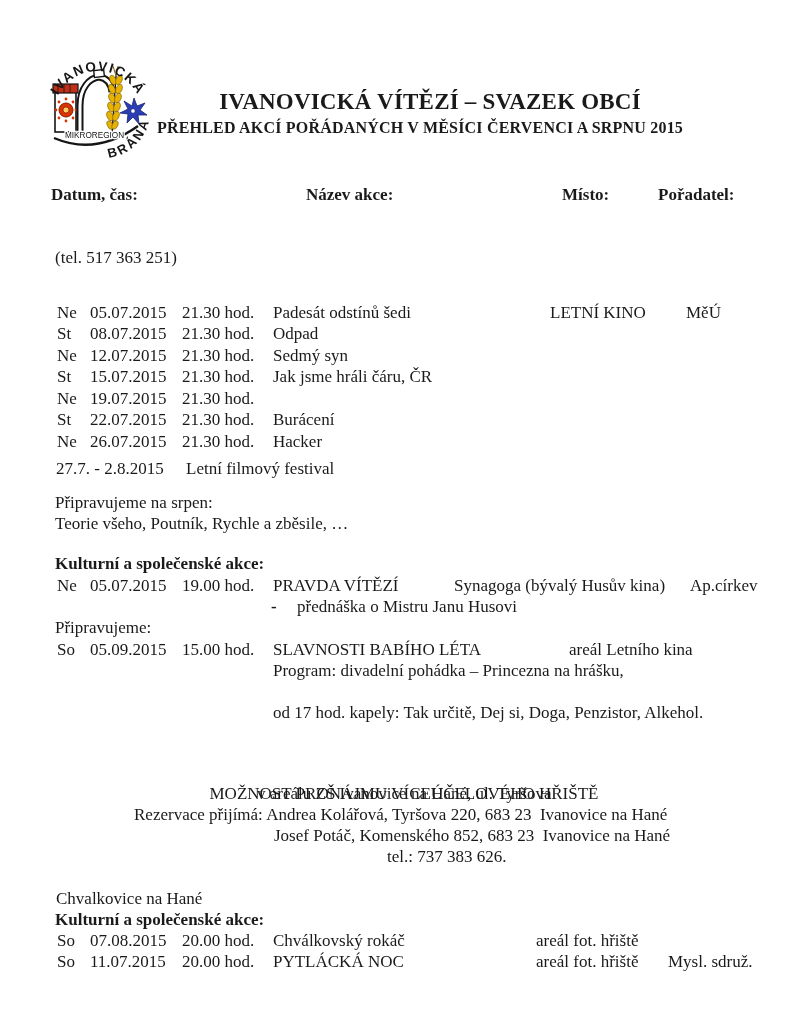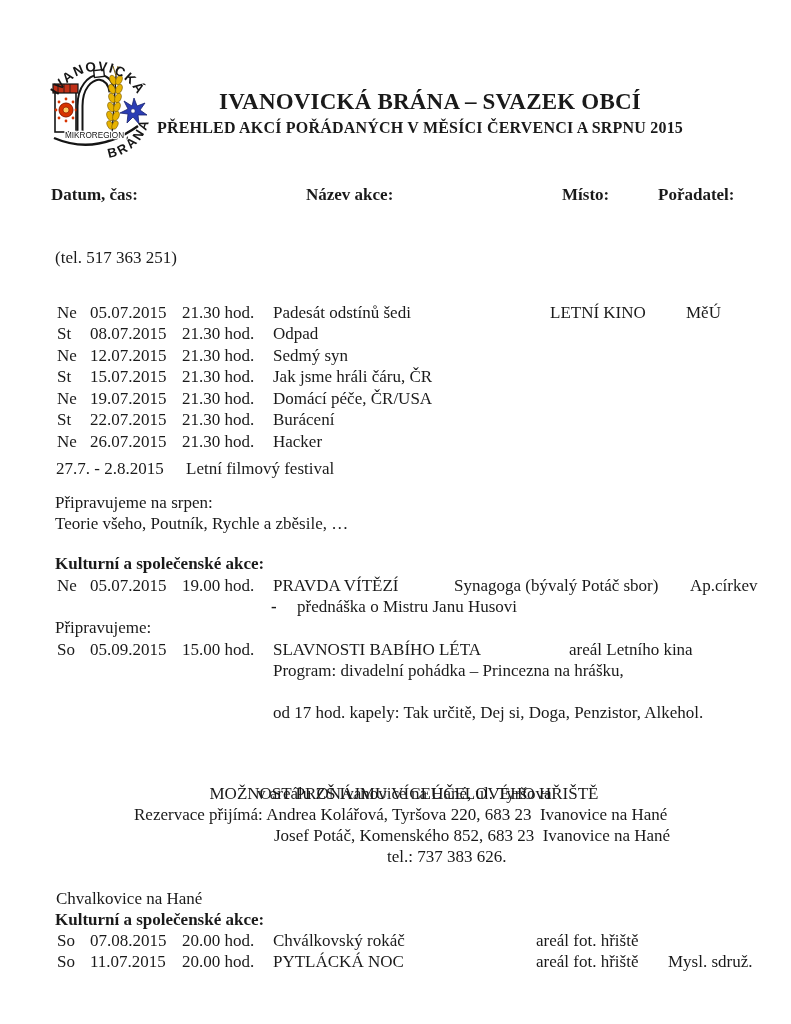--- a/index.html
+++ b/index.html
@@ -98,21 +98,21 @@
 
     <text font-family="Liberation Sans, sans-serif" font-size="13.5" font-weight="bold" fill="#151515" letter-spacing="1.5">
       <textPath href="#arcTop" startOffset="50%" text-anchor="middle">IVANOVICKÁ</textPath>
     </text>
     <text font-family="Liberation Sans, sans-serif" font-size="13" font-weight="bold" fill="#151515" letter-spacing="2.5">
       <textPath href="#arcBot" startOffset="48%" text-anchor="middle">BRÁNA</textPath>
     </text>
     <text x="25" y="92" font-family="Liberation Sans, sans-serif" font-size="8.2" fill="#151515" style="paint-order:stroke" stroke="#ffffff" stroke-width="2.5">MIKROREGION</text>
   </svg>
 
-  <div class="title">IVANOVICKÁ BRÁNA – SVAZEK OBCÍ</div>
+  <div class="title">IVANOVICKÁ VÍTĚZÍ – SVAZEK OBCÍ</div>
   <div class="subtitle">PŘEHLED AKCÍ POŘÁDANÝCH V MĚSÍCI ČERVENCI A SRPNU 2015</div>
 
   <div class="line" style="top:184px">
     <span class="cell b" style="left:51px">Datum, čas:</span>
     <span class="cell b" style="left:306px">Název akce:</span>
     <span class="cell b" style="left:562px">Místo:</span>
     <span class="cell b" style="left:658px">Pořadatel:</span>
   </div>
 
   <div class="line" style="top:247px">
@@ -143,21 +143,20 @@
   <div class="line" style="top:366px">
     <span class="cell" style="left:57px">St</span>
     <span class="cell" style="left:90px">15.07.2015</span>
     <span class="cell" style="left:182px">21.30 hod.</span>
     <span class="cell" style="left:273px">Jak jsme hráli čáru, ČR</span>
   </div>
   <div class="line" style="top:388px">
     <span class="cell" style="left:57px">Ne</span>
     <span class="cell" style="left:90px">19.07.2015</span>
     <span class="cell" style="left:182px">21.30 hod.</span>
-    <span class="cell" style="left:273px">Domácí péče, ČR/USA</span>
   </div>
   <div class="line" style="top:409px">
     <span class="cell" style="left:57px">St</span>
     <span class="cell" style="left:90px">22.07.2015</span>
     <span class="cell" style="left:182px">21.30 hod.</span>
     <span class="cell" style="left:273px">Burácení</span>
   </div>
   <div class="line" style="top:431px">
     <span class="cell" style="left:57px">Ne</span>
     <span class="cell" style="left:90px">26.07.2015</span>
@@ -179,21 +178,21 @@
 
   <div class="line" style="top:553px">
     <span class="cell b" style="left:55px">Kulturní a společenské akce:</span>
   </div>
 
   <div class="line" style="top:575px">
     <span class="cell" style="left:57px">Ne</span>
     <span class="cell" style="left:90px">05.07.2015</span>
     <span class="cell" style="left:182px">19.00 hod.</span>
     <span class="cell" style="left:273px">PRAVDA VÍTĚZÍ</span>
-    <span class="cell" style="left:454px">Synagoga (bývalý Potáč sbor)</span>
+    <span class="cell" style="left:454px">Synagoga (bývalý Husův kina)</span>
     <span class="cell" style="left:690px">Ap.církev</span>
   </div>
   <div class="line" style="top:596px">
     <span class="cell b" style="left:271px">-</span>
     <span class="cell" style="left:297px">přednáška o Mistru Janu Husovi</span>
   </div>
   <div class="line" style="top:617px">
     <span class="cell" style="left:55px">Připravujeme:</span>
   </div>
 

